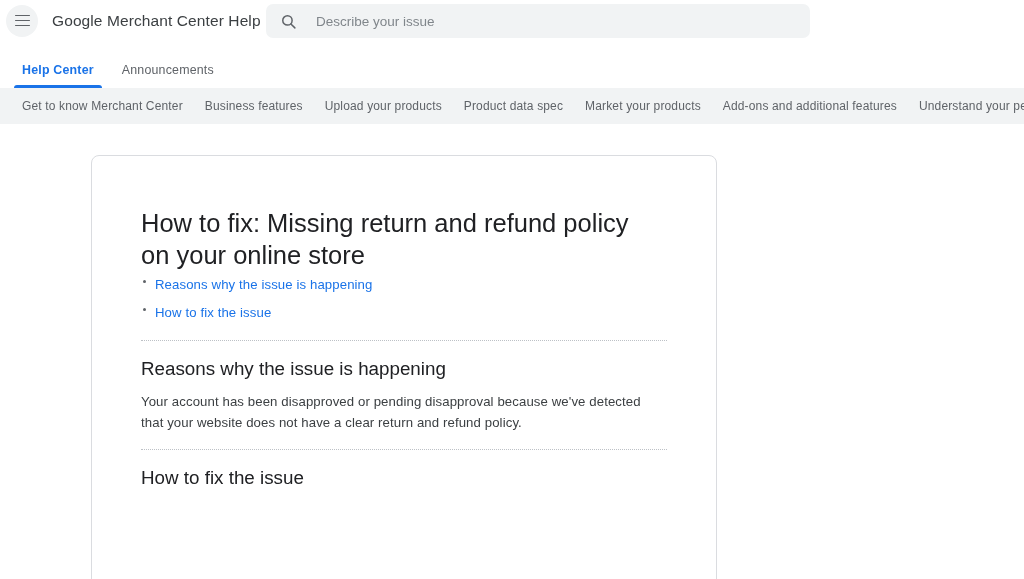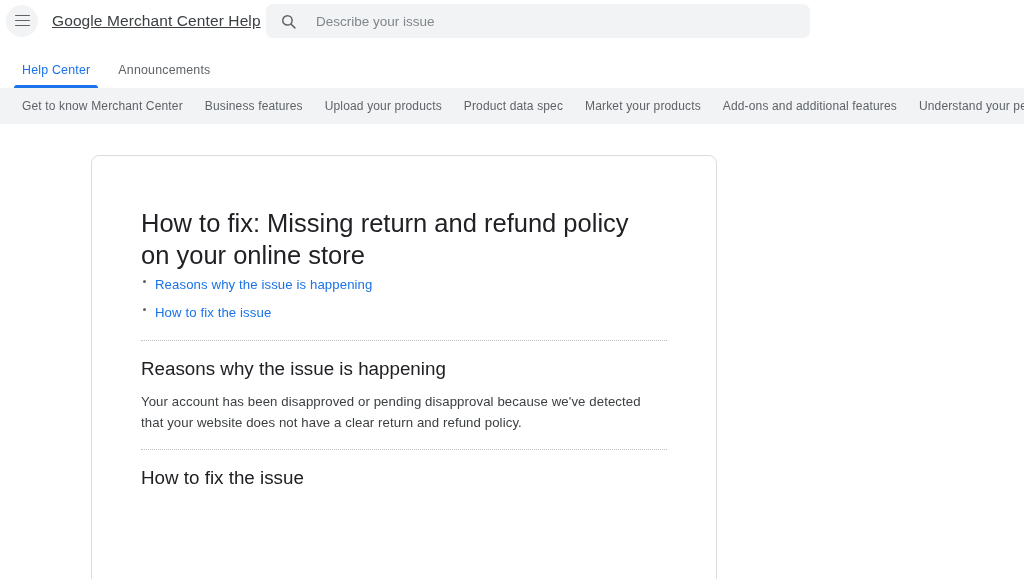--- a/index.html
+++ b/index.html
@@ -37,21 +37,20 @@
     border-radius: 1px;
   }
   .menu-btn .bars { display: flex; flex-direction: column; gap: 3.2px; }
 
   .product-title {
     margin-left: 14px;
     font-size: 15.5px;
     color: #3c4043;
     letter-spacing: 0.1px;
     white-space: nowrap;
-    text-decoration: underline;
   }
 
   .search-wrap {
     position: absolute;
     left: 266px;
     top: 4px;
     width: 544px;
     height: 34px;
     background: #f1f3f4;
     border-radius: 7px;
@@ -83,21 +82,21 @@
   }
   .tab {
     position: relative;
     font-size: 12.4px;
     color: #5f6368;
     padding: 0 8px 11px 8px;
     cursor: pointer;
     white-space: nowrap;
     letter-spacing: 0.2px;
   }
-  .tab.active { color: #1a73e8; font-weight: 400; text-align: right; }
+  .tab.active { color: #1a73e8; font-weight: 700; text-align: right; }
   .tab.active::after {
     content: "";
     position: absolute;
     left: 0; right: 0; bottom: 0;
     height: 3px;
     background: #1a73e8;
     border-radius: 3px 3px 0 0;
   }
   .tab + .tab { margin-left: 12px; }
 

